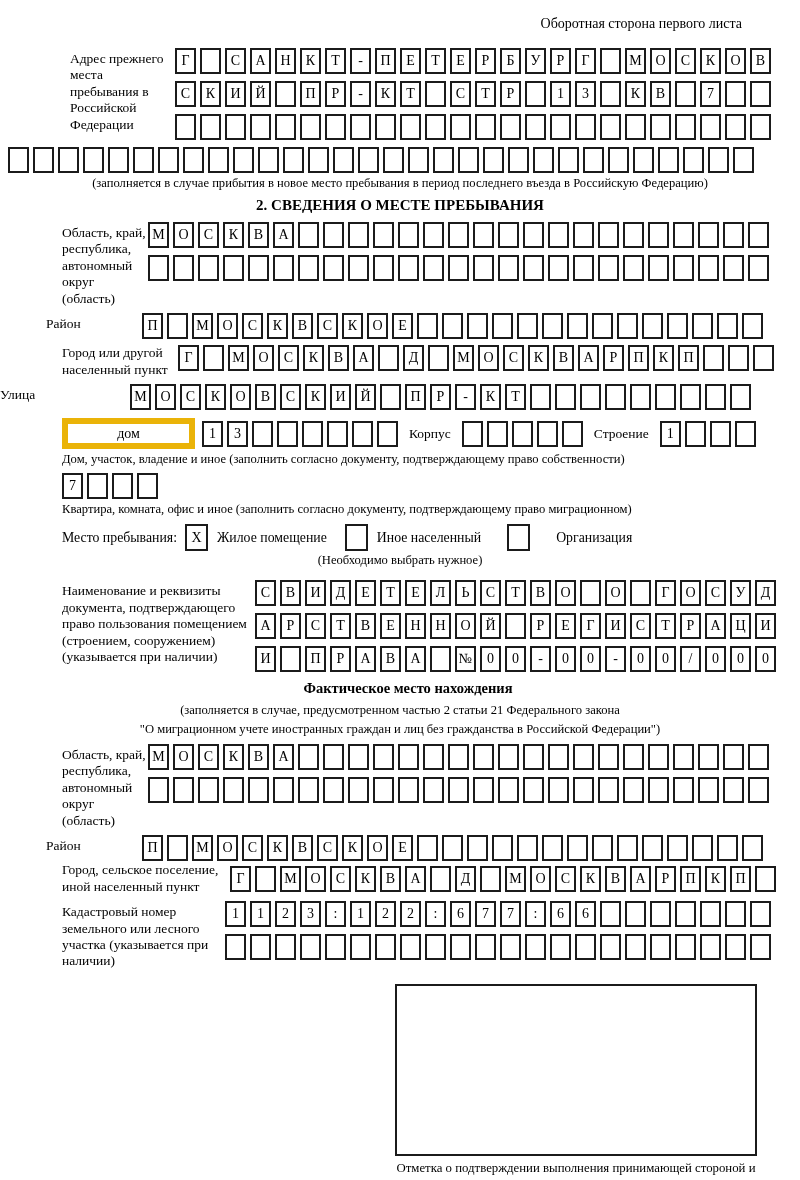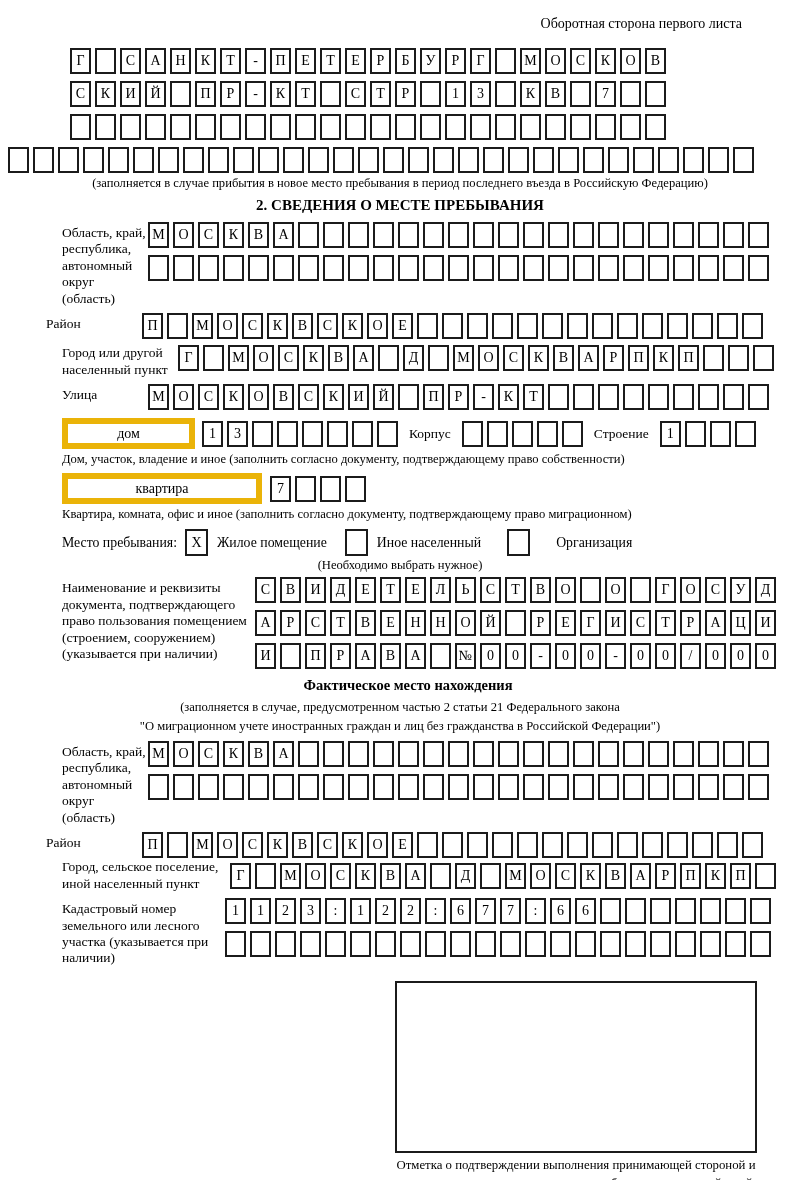--- a/index.html
+++ b/index.html
@@ -31,21 +31,21 @@
   .addr-block{ padding-left:70px; margin-top:16px; }
   .addr-block .label{ width:105px; }
   .full-row{ margin:7px 0 0 8px; }
 
   .f-oblast{ padding-left:62px; margin-top:4px; }
   .f-oblast .label{ width:86px; }
   .f-raion{ padding-left:46px; margin-top:6px; }
   .f-raion .label{ width:96px; }
   .f-gorod{ padding-left:62px; margin-top:6px; align-items:flex-start; }
   .f-gorod .label{ width:116px; padding-top:0; }
-  .f-ulitsa{ padding-left:62px; margin-top:6px; }
+  .f-ulitsa{ margin-top:6px;gap:44px; }
   .f-ulitsa .label{ width:86px; }
 
   .dom-row{ display:flex; align-items:center; padding-left:62px; margin-top:8px; gap:7px; }
   .named-box{
     border:6px solid #eab308; box-sizing:border-box; height:31px;
     display:flex; align-items:center; justify-content:center; font-size:14px;
   }
   .dom-box{ width:133px; }
   .kv-box{ width:200px; }
   .inline-lab{ font-size:13.5px; padding:0 4px; }
@@ -53,40 +53,41 @@
   .kv-row{ display:flex; align-items:center; padding-left:62px; margin-top:6px; gap:8px; }
 
   .chk-row{ display:flex; align-items:center; padding-left:62px; margin-top:7px; }
   .chk-box{
     width:23px; height:27px; box-sizing:border-box; border:2px solid #1b1b1b;
     display:inline-flex; align-items:center; justify-content:center; font-size:14px;
     flex:0 0 auto;
   }
   .chk-row .t{ font-size:13.8px; }
 
-  .f-doc{ padding-left:62px; margin-top:4px; }
+  .f-doc{ padding-left:62px; margin-top:12px; }
   .f-doc .label{ width:193px; }
 
   .fact-note{ margin-top:4px; line-height:1.45; }
 
   .f-gorod2{ padding-left:62px; margin-top:1px; align-items:center; }
   .f-gorod2 .label{ width:168px; padding-top:0; }
   .f-kadastr{ padding-left:62px; margin-top:6px; }
   .f-kadastr .label{ width:163px; }
 
   .stamp-wrap{ margin:14px 0 0 395px; width:362px; }
   .stamp-box{ width:362px; height:172px; border:2px solid #1b1b1b; box-sizing:border-box; }
   .stamp-caption{ font-size:12.8px; text-align:center; margin-top:4px; line-height:1.38; }
 </style>
 </head>
 <body>
 
 <div class="header-note">Оборотная сторона первого листа</div>
 
 <div class="field addr-block">
+  <div class="label">Адрес прежнего места пребывания в Российской Федерации</div>
   <div class="rows">
     <div class="cells">
         <span class="cell">Г</span>
         <span class="cell"></span>
         <span class="cell">С</span>
         <span class="cell">А</span>
         <span class="cell">Н</span>
         <span class="cell">К</span>
         <span class="cell">Т</span>
         <span class="cell">-</span>
@@ -373,21 +374,20 @@
   <div class="cells">
       <span class="cell">1</span>
       <span class="cell"></span>
       <span class="cell"></span>
       <span class="cell"></span>
     </div>
 </div>
 <div class="caption note-line">Дом, участок, владение и иное (заполнить согласно документу, подтверждающему право собственности)</div>
 
 <div class="kv-row">
-  <div class="named-box kv-box">квартира</div>
   <div class="cells">
       <span class="cell">7</span>
       <span class="cell"></span>
       <span class="cell"></span>
       <span class="cell"></span>
     </div>
 </div>
 <div class="caption note-line">Квартира, комната, офис и иное (заполнить согласно документу, подтверждающему право миграционном)</div>
 
 <div class="chk-row">

